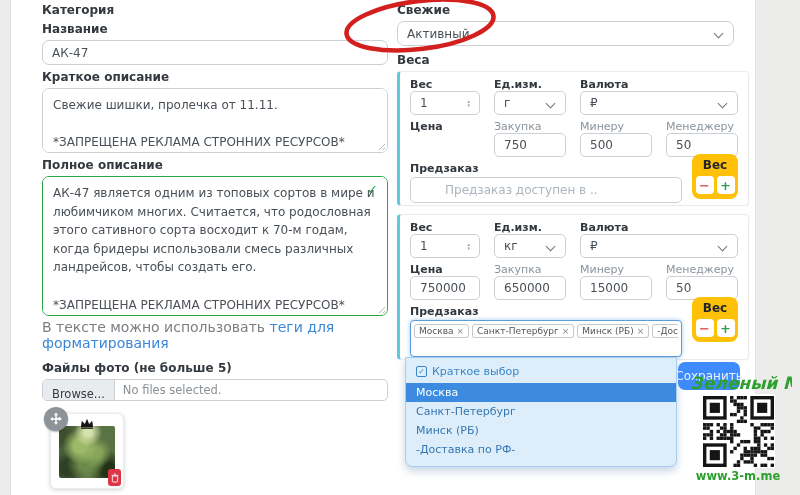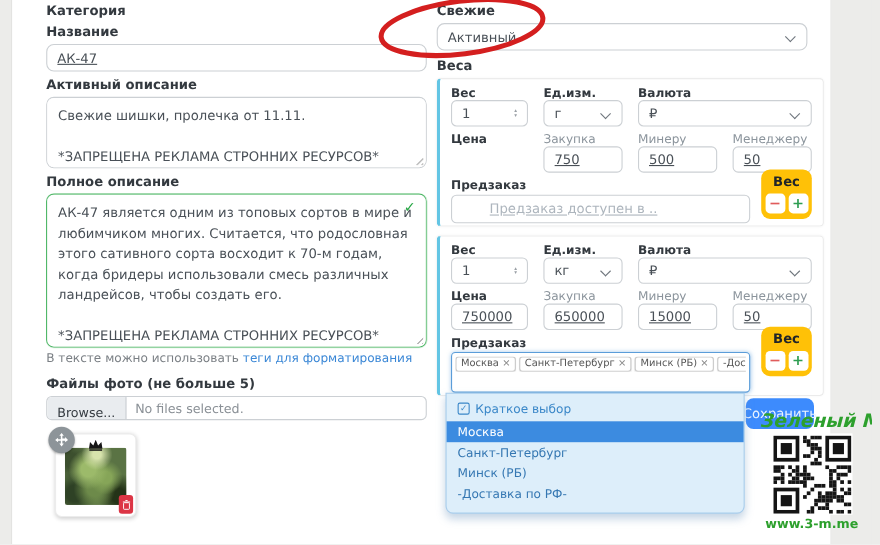--- a/index.html
+++ b/index.html
@@ -9,34 +9,34 @@
          border-left:1px solid #e3e3e1;border-right:1px solid #e3e3e1;}
   .col-left{position:absolute;left:42px;top:0;width:346px;}
   .col-right{position:absolute;left:397px;top:0;width:352px;}
 
   .flabel{font-weight:bold;color:#33393f;font-size:12px;line-height:13px;margin:6px 0 4px;}
   .flabel.first{margin-top:4px;}
 
   .ctrl{box-sizing:border-box;width:100%;height:25px;border:1px solid #ccd0d4;border-radius:7px;
         background:#fff;font:12px "DejaVu Sans",sans-serif;color:#495057;padding:0 9px;
         display:flex;align-items:center;position:relative;}
-  input.ctrl{display:block;line-height:23px;text-decoration:underline;}
+  input.ctrl{display:block;line-height:23px;}
   .chev{position:absolute;right:11px;top:8px;width:6px;height:6px;
         border-right:1.4px solid #6f767d;border-bottom:1.4px solid #6f767d;transform:rotate(45deg);}
   .ta{box-sizing:border-box;display:block;width:100%;border:1px solid #ccd0d4;border-radius:7px;
       padding:7px 10px;font:12px/1.55 "DejaVu Sans",sans-serif;color:#495057;resize:none;background:#fff;}
   .ta-short{height:65px;}
   .ta-full{height:140px;border-color:#28a745;}
   .ta-wrap{position:relative;}
   .rz{position:absolute;right:3px;bottom:3px;width:9px;height:9px;pointer-events:none;
       background:repeating-linear-gradient(135deg,transparent 0 2px,#b9b9b9 2px 3px);
       clip-path:polygon(100% 0,100% 100%,0 100%);}
   .vcheck{position:absolute;top:6px;right:10px;color:#28a745;font-weight:bold;font-size:13px;}
 
-  .hint{font-size:11px;color:#7a7f84;margin-top:3px;}
+  .hint{font-size:14px;color:#7a7f84;margin-top:3px;}
   .hint a{color:#3a87d6;text-decoration:none;}
 
   .file{box-sizing:border-box;display:flex;height:22px;margin-top:4px;border:1px solid #ccd0d4;
         border-radius:5px;background:#fff;overflow:hidden;align-items:stretch;}
   .browse{background:#e9ecef;border-right:1px solid #ccd0d4;padding:14px 9px;display:flex;
           align-items:center;font-size:11.5px;color:#353b41;cursor:pointer;}
   .fname{display:flex;align-items:center;padding:0 8px;color:#8a9096;font-size:11.5px;}
 
   .thumb{position:relative;width:72px;height:74px;margin:12px 0 0 8px;background:#fff;
          border:1px solid #ececec;border-radius:6px;box-shadow:0 1px 4px rgba(0,0,0,.18);}
@@ -113,21 +113,21 @@
 
 <div id="app">
   <div class="panel"></div>
 
   <div class="col-left">
     <div class="flabel first">Категория</div>
 
     <div class="flabel">Название</div>
     <input class="ctrl" value="АК-47" style="">
 
-    <div class="flabel">Активный описание</div>
+    <div class="flabel">Краткое описание</div>
     <div class="ta-wrap">
       <textarea class="ta ta-short" style="">Свежие шишки, пролечка от 11.11.
 
 *ЗАПРЕЩЕНА РЕКЛАМА СТРОННИХ РЕСУРСОВ*</textarea>
       <span class="rz"></span>
     </div>
 
     <div class="flabel">Полное описание</div>
     <div class="ta-wrap">
       <textarea class="ta ta-full" style="">АК-47 является одним из топовых сортов в мире и любимчиком многих. Считается, что родословная этого сативного сорта восходит к 70-м годам, когда бридеры использовали смесь различных ландрейсов, чтобы создать его.

